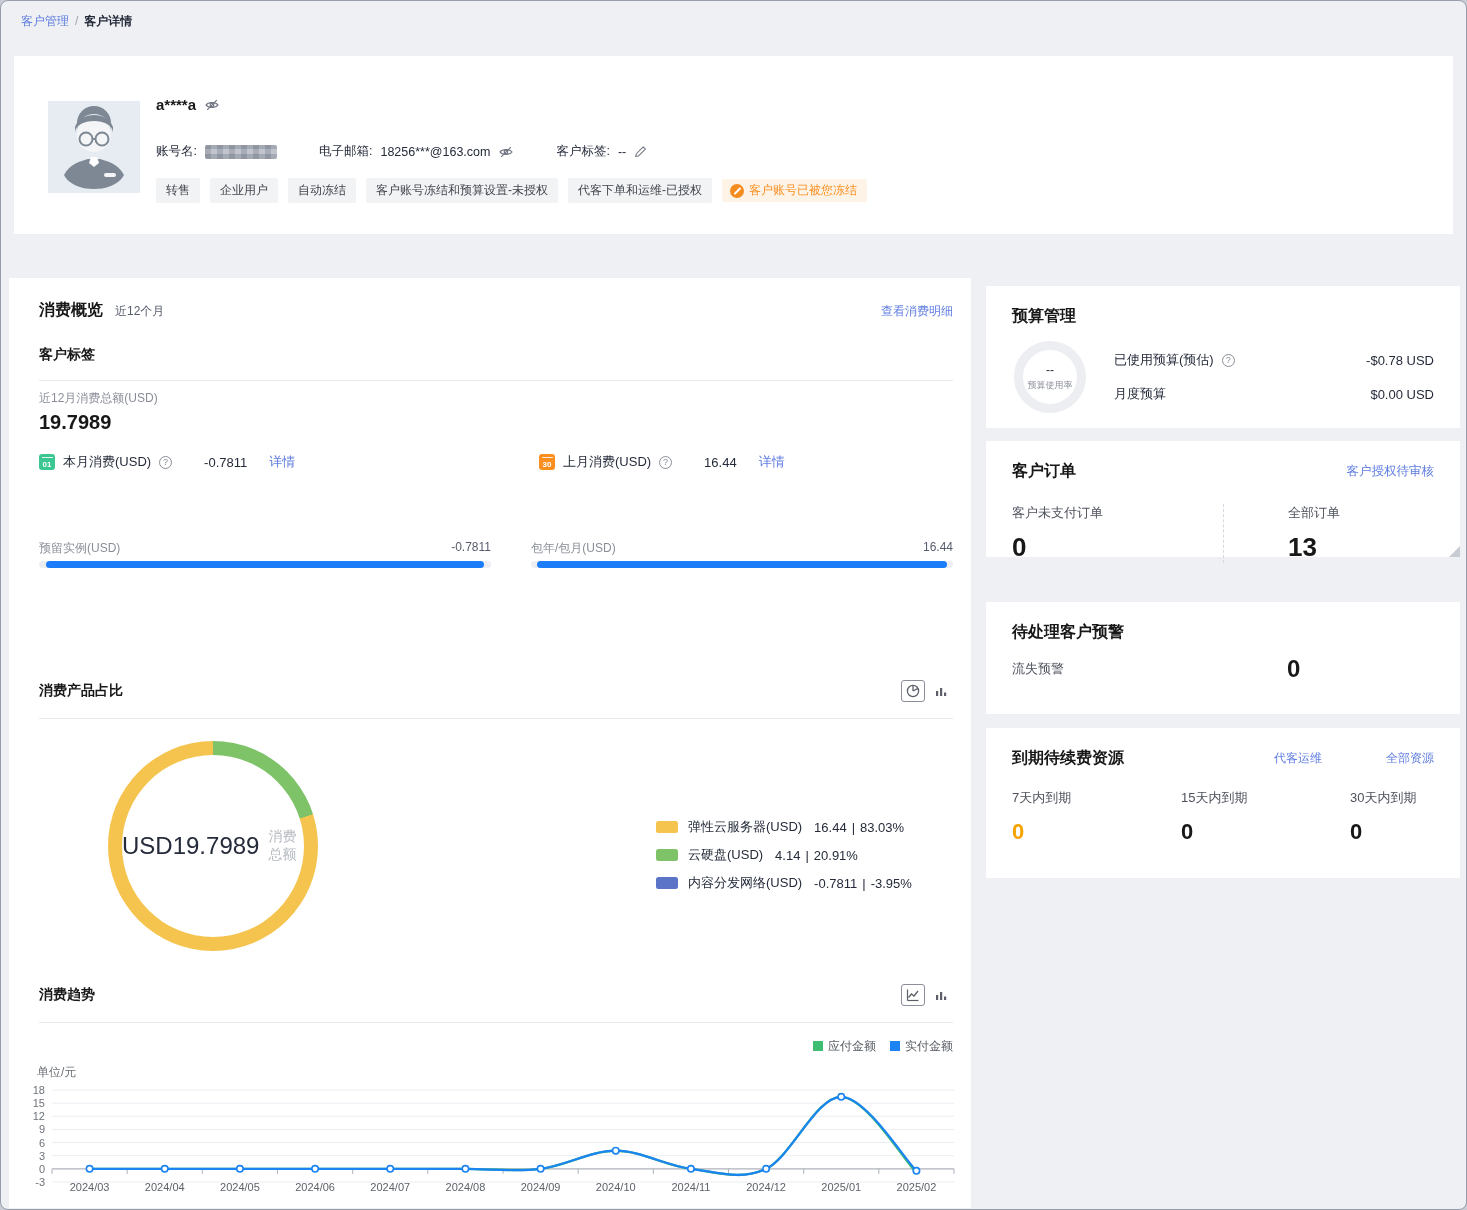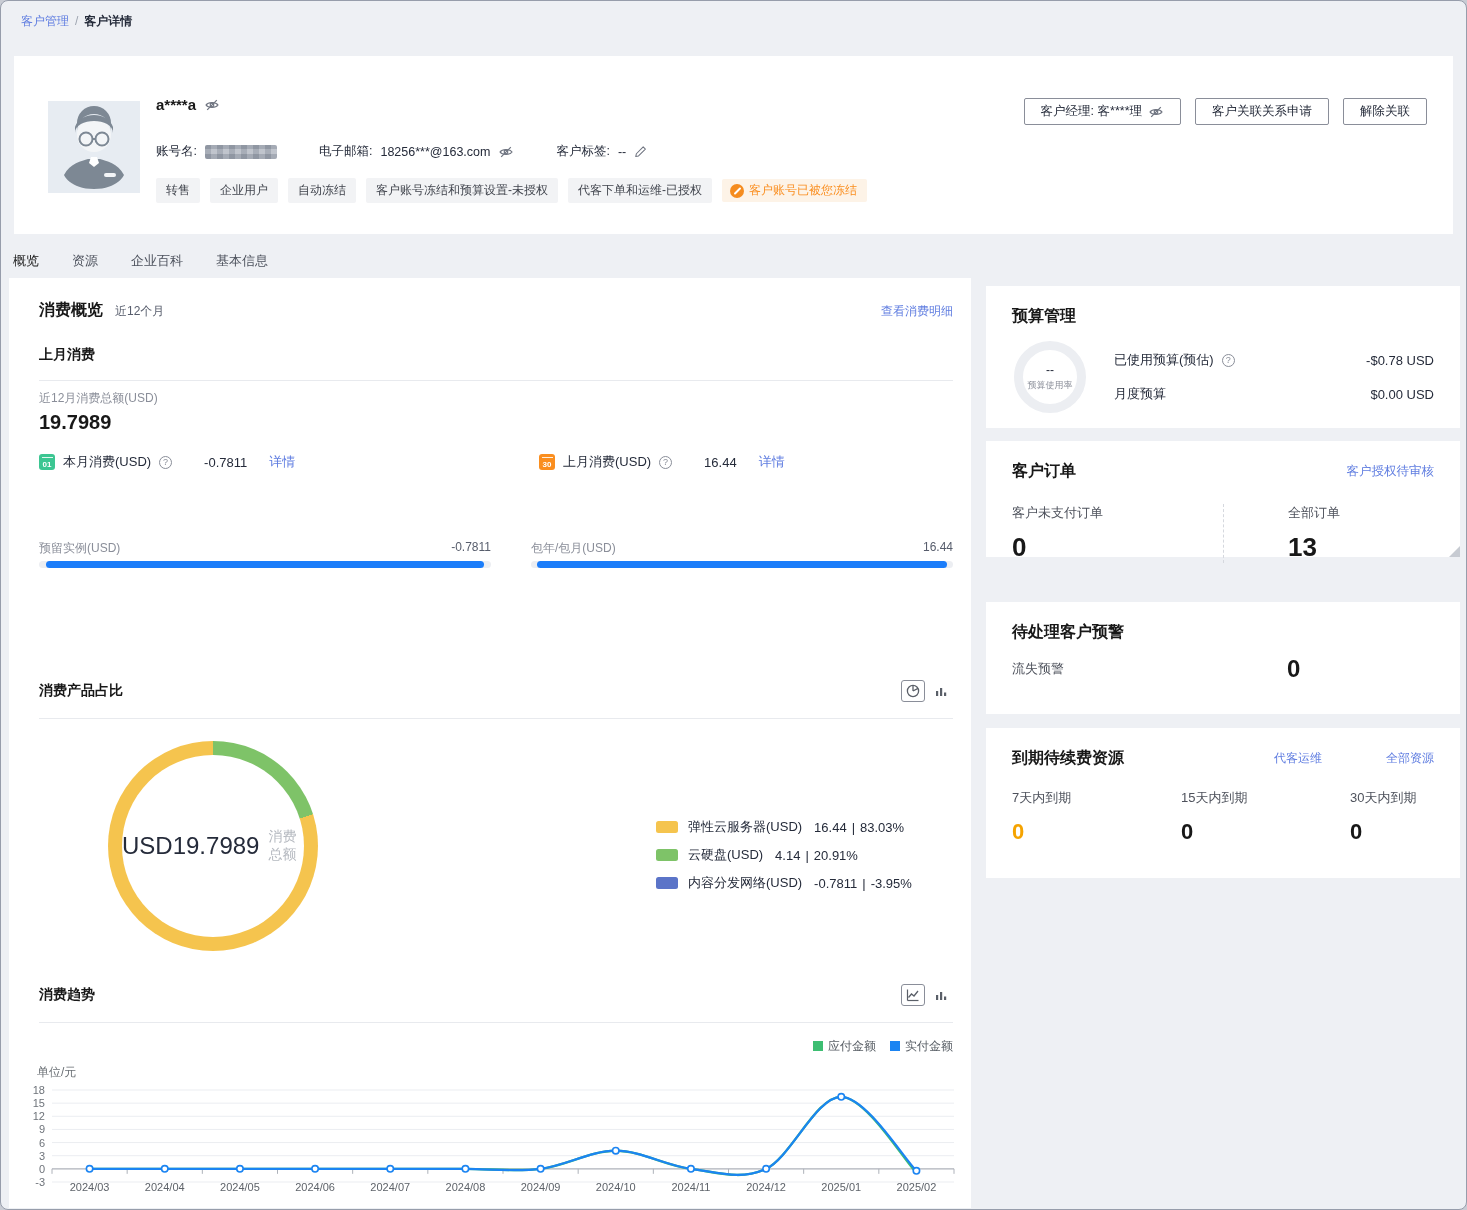--- a/index.html
+++ b/index.html
@@ -220,46 +220,30 @@
       <span class="tag">企业用户</span>
       <span class="tag">自动冻结</span>
       <span class="tag">客户账号冻结和预算设置-未授权</span>
       <span class="tag">代客下单和运维-已授权</span>
       <span class="tag-warn">
         <span class="warn-ico"></span>
         <span>客户账号已被您冻结</span>
       </span>
     </div>
 
-    <div class="hc-buttons">
-      <button class="btn">
-        <span>客户经理: 客****理</span>
-        <svg class="i-eye" viewBox="0 0 16 16">
-            <use href="#eye-off"></use>
-          </svg>
-      </button>
-      <button class="btn">客户关联关系申请</button>
-      <button class="btn">解除关联</button>
-    </div>
-  </div>
-
-  <div class="tabs">
-    <span class="tab active">概览</span>
-    <span class="tab">资源</span>
-    <span class="tab">企业百科</span>
-    <span class="tab">基本信息</span>
-  </div>
+  </div>
+
 
   <div class="left-panel">
     <div class="lp-titlerow">
       <span class="sec-title">消费概览</span>
       <span class="sec-sub">近12个月</span>
       <a class="link">查看消费明细</a>
     </div>
-    <div class="sub-title">上月消费</div>
+    <div class="sub-title">客户标签</div>
     <div class="divider" style="top:102px"></div>
 
     <div class="total-label">近12月消费总额(USD)</div>
     <div class="total-value">19.7989</div>
 
     <div class="month-row">
       <div class="m-item">
         <span class="cal cal-green">01</span>
         <span>本月消费(USD)</span>
         <span class="help">?</span>

